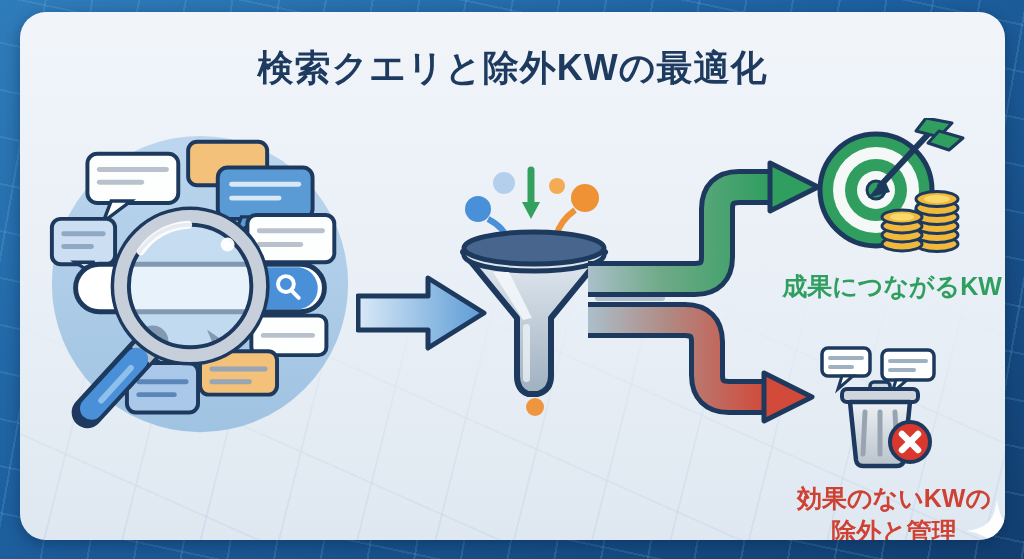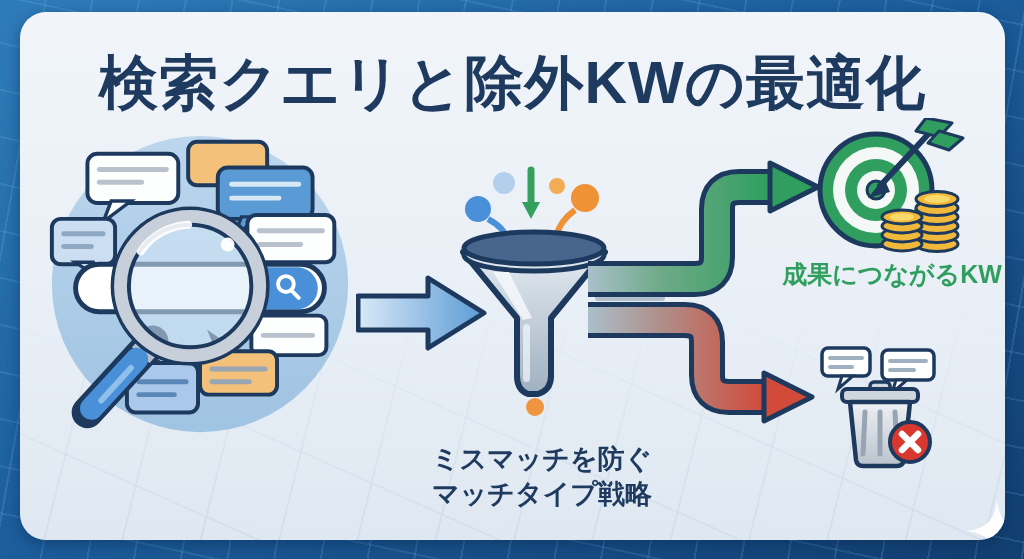--- a/index.html
+++ b/index.html
@@ -15,23 +15,23 @@
   .card{position:absolute;left:20px;top:12px;right:19px;bottom:19px;border-radius:26px;
     background:linear-gradient(180deg,#f1f5fa 0%,#e9eff6 55%,#dfe8f1 100%);
     box-shadow:0 4px 14px rgba(6,38,74,.45);overflow:hidden;}
   .floor-grid{position:absolute;inset:0;pointer-events:none;opacity:.55;
     background:
       repeating-linear-gradient(104deg, rgba(170,195,220,0) 0 74px, rgba(170,195,220,.45) 74px 76px),
       repeating-linear-gradient(24deg, rgba(170,195,220,0) 0 96px, rgba(170,195,220,.4) 96px 98px);
     -webkit-mask-image:linear-gradient(180deg,transparent 52%,#000 100%);
             mask-image:linear-gradient(180deg,transparent 52%,#000 100%);}
   .title{position:absolute;left:0;right:0;top:32px;text-align:center;
-    font-size:59px;font-weight:800;color:#1e3a5f;letter-spacing:1px;}
+    font-size:36px;font-weight:800;color:#1e3a5f;letter-spacing:1px;}
   .abs{position:absolute;}
-  .label{position:absolute;text-align:center;font-weight:800;line-height:1.3;}
+  .label{position:absolute;text-align:center;font-weight:800;line-height:1.3;margin-top:12px;}
   .label-navy{color:#1e3a5f;font-size:27px;}
   .label-green{color:#2f9e5f;font-size:25px;}
   .label-red{color:#cf4133;font-size:25px;}
   .speedline{position:absolute;background:#9fb0c0;border-radius:4px;opacity:.75;}
 </style>
 </head>
 <body>
 
 <div class="stage">
   <div class="frame"></div>
@@ -238,23 +238,23 @@
         <line x1="72" y1="70" x2="72" y2="112" stroke="#98a4b2" stroke-width="5" stroke-linecap="round"></line>
         <line x1="87" y1="70" x2="89" y2="112" stroke="#98a4b2" stroke-width="5" stroke-linecap="round"></line>
       </g>
       <g>
         <circle cx="102" cy="100" r="20" fill="#d8382e" stroke="#1d3a5e" stroke-width="4"></circle>
         <line x1="94" y1="92" x2="110" y2="108" stroke="#ffffff" stroke-width="6.5" stroke-linecap="round"></line>
         <line x1="110" y1="92" x2="94" y2="108" stroke="#ffffff" stroke-width="6.5" stroke-linecap="round"></line>
       </g>
     </svg>
 
-    <div class="label label-navy" style="left:372px;top:430px;width:300px;">
-      <span>ミスマッチを防ぐ</span><br>
-      <span>マッチタイプ戦略</span>
+    <div class="label label-green" style="left:744px;top:246px;width:256px;">成果につながるKW</div>
+    <div class="label label-red" style="left:748px;top:458px;width:252px;">
+      <span>効果のないKWの</span><br>
+      <span>除外と管理</span>
     </div>
-    <div class="label label-green" style="left:744px;top:246px;width:256px;">成果につながるKW</div>
 
     <svg class="abs" style="left:946px;top:488px;" width="62" height="62" viewBox="0 0 62 62">
       <path d="M31 0 C34 21 41 28 62 31 C41 34 34 41 31 62 C28 41 21 34 0 31 C21 28 28 21 31 0 Z" fill="rgba(255,255,255,0.95)"></path>
     </svg>
   </div>
 </div>
 
 </body></html>

